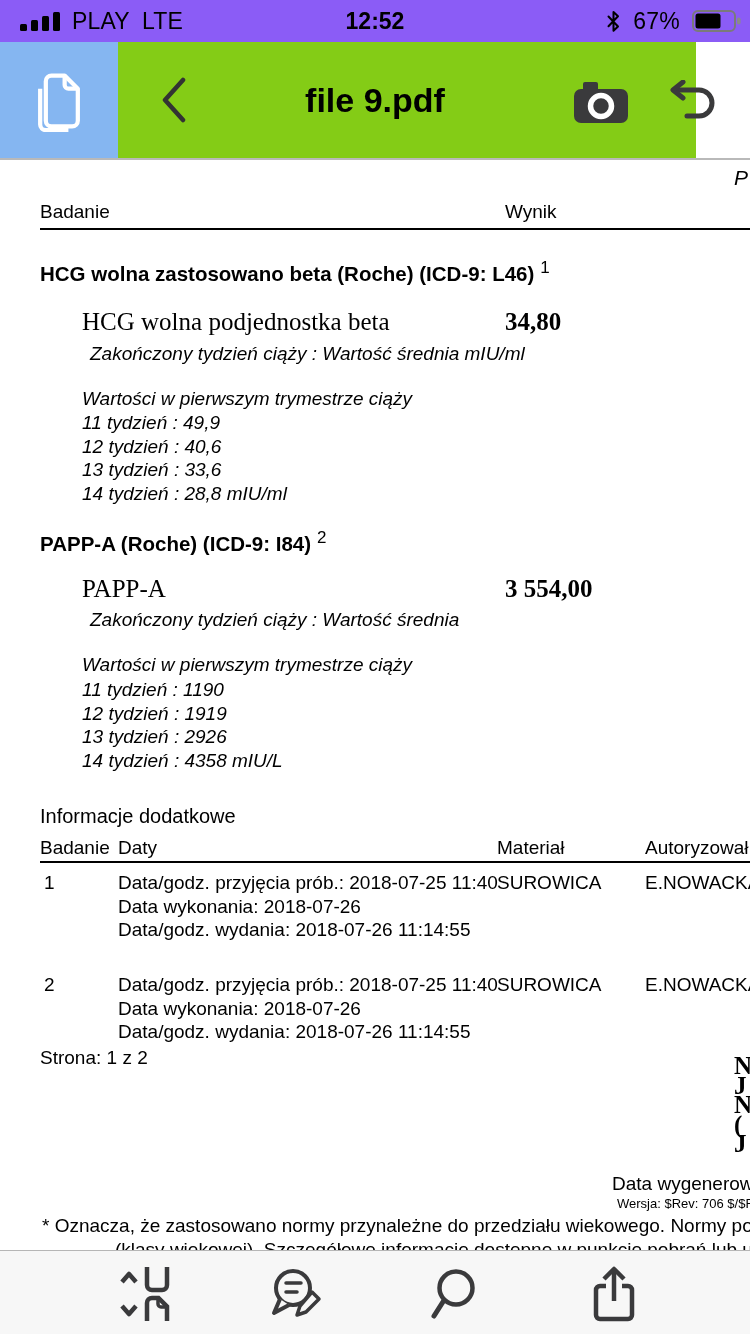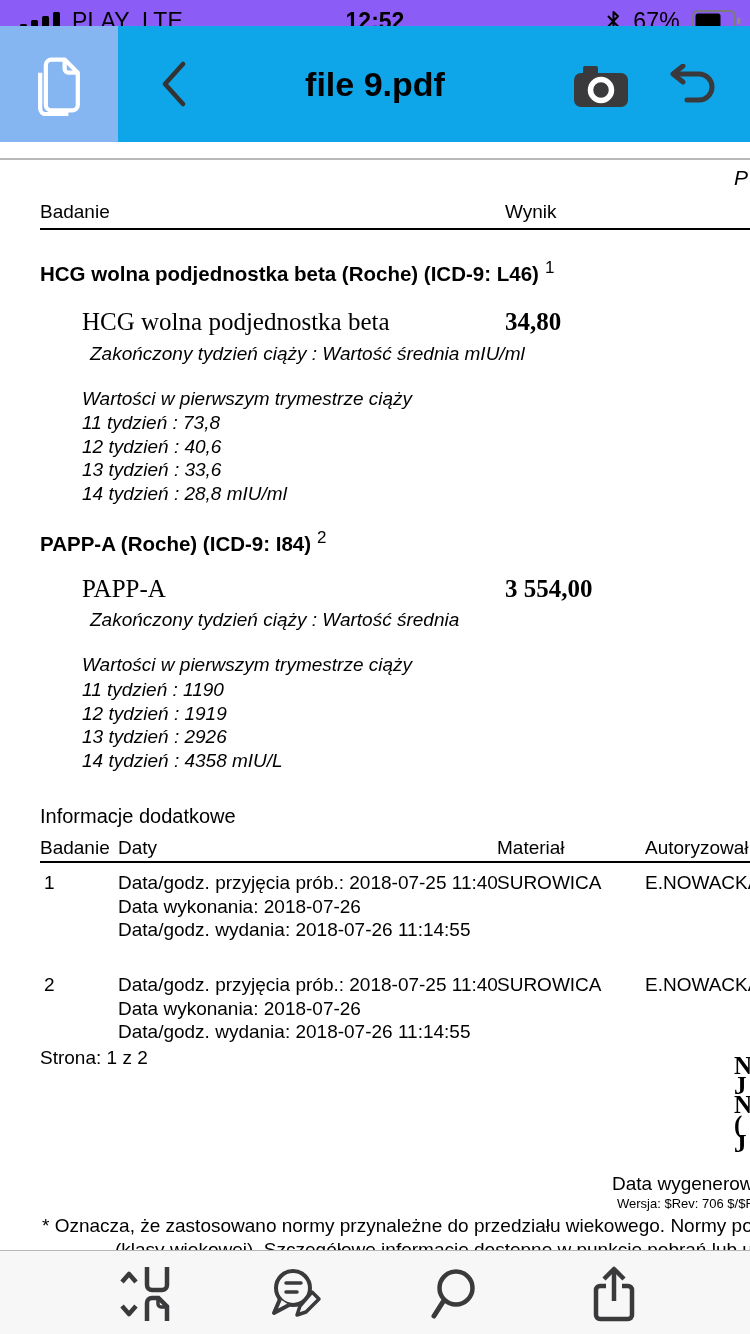--- a/index.html
+++ b/index.html
@@ -7,21 +7,21 @@
           font-family:"Liberation Sans",sans-serif;color:#000;}
   .abs{position:absolute;}
   
   #status-bar{left:0;top:0;width:750px;height:42px;background:#8b5cf6;}
   .sb-left{left:20px;top:0;height:42px;display:flex;align-items:center;gap:12px;}
   .sb-right{right:8px;top:0;height:42px;display:flex;align-items:center;gap:12px;}
   .sb-text{font-size:23px;letter-spacing:.2px;}
   #status-time{left:0;top:0;width:750px;height:42px;text-align:center;line-height:42px;
                font-size:23px;font-weight:700;}
   
-  #nav-bar{left:0;top:26px;width:750px;height:116px;background:#0ea5e9;}
+  #nav-bar{left:0;top:42px;width:696px;height:116px;background:#84cc16;}
   #nav-hairline{left:0;top:158px;width:750px;height:2px;background:#b9b9b9;}
   #docs-button{left:0;top:0;width:118px;height:116px;background:#85b6f1;display:flex;
                align-items:center;justify-content:center;}
   #back-button{left:150px;top:30px;width:48px;height:56px;display:flex;align-items:center;justify-content:center;}
   #nav-title{left:0;top:0;width:750px;height:116px;text-align:center;line-height:116px;
              font-size:34px;font-weight:700;}
   #camera-button{left:572px;top:36px;width:58px;height:48px;display:flex;align-items:center;justify-content:center;}
   #undo-button{left:660px;top:36px;width:60px;height:48px;display:flex;align-items:center;justify-content:center;}
   
   .doc-text{font-size:19px;line-height:23.5px;white-space:nowrap;}
@@ -110,28 +110,28 @@
   </div>
   <div id="nav-hairline" class="abs"></div>
 
   <div class="abs doc-italic" style="left:734px;top:166px;font-size:21px;">P</div>
 
   <div class="abs doc-text" style="left:40px;top:200px;">Badanie</div>
   <div class="abs doc-text" style="left:505px;top:200px;text-align:center;">Wynik</div>
   <div class="abs rule" style="left:40px;top:228px;width:710px;"></div>
 
   <div class="abs doc-heading" style="left:40px;top:258px;">
-    <span>HCG wolna podjednostka beta (Roche) (ICD-9: L46)</span><sup class="supref">1</sup>
+    <span>HCG wolna zastosowano beta (Roche) (ICD-9: L46)</span><sup class="supref">1</sup>
   </div>
   <div class="abs serif-name" style="left:82px;top:308px;">HCG wolna podjednostka beta</div>
   <div class="abs serif-result" style="left:505px;top:308px;">34,80</div>
   <div class="abs doc-italic" style="left:90px;top:342px;">Zakończony tydzień ciąży : Wartość średnia mIU/ml</div>
   <div class="abs doc-italic" style="left:82px;top:387px;">Wartości w pierwszym trymestrze ciąży</div>
   <div class="abs" style="left:82px;top:411px;">
-    <div class="doc-italic">11 tydzień : 73,8</div>
+    <div class="doc-italic">11 tydzień : 49,9</div>
     <div class="doc-italic">12 tydzień : 40,6</div>
     <div class="doc-italic">13 tydzień : 33,6</div>
     <div class="doc-italic">14 tydzień : 28,8 mIU/ml</div>
   </div>
 
   <div class="abs doc-heading" style="left:40px;top:528px;">
     <span>PAPP-A (Roche) (ICD-9: I84)</span><sup class="supref">2</sup>
   </div>
   <div class="abs serif-name" style="left:82px;top:575px;">PAPP-A</div>
   <div class="abs serif-result" style="left:505px;top:575px;">3 554,00</div>

